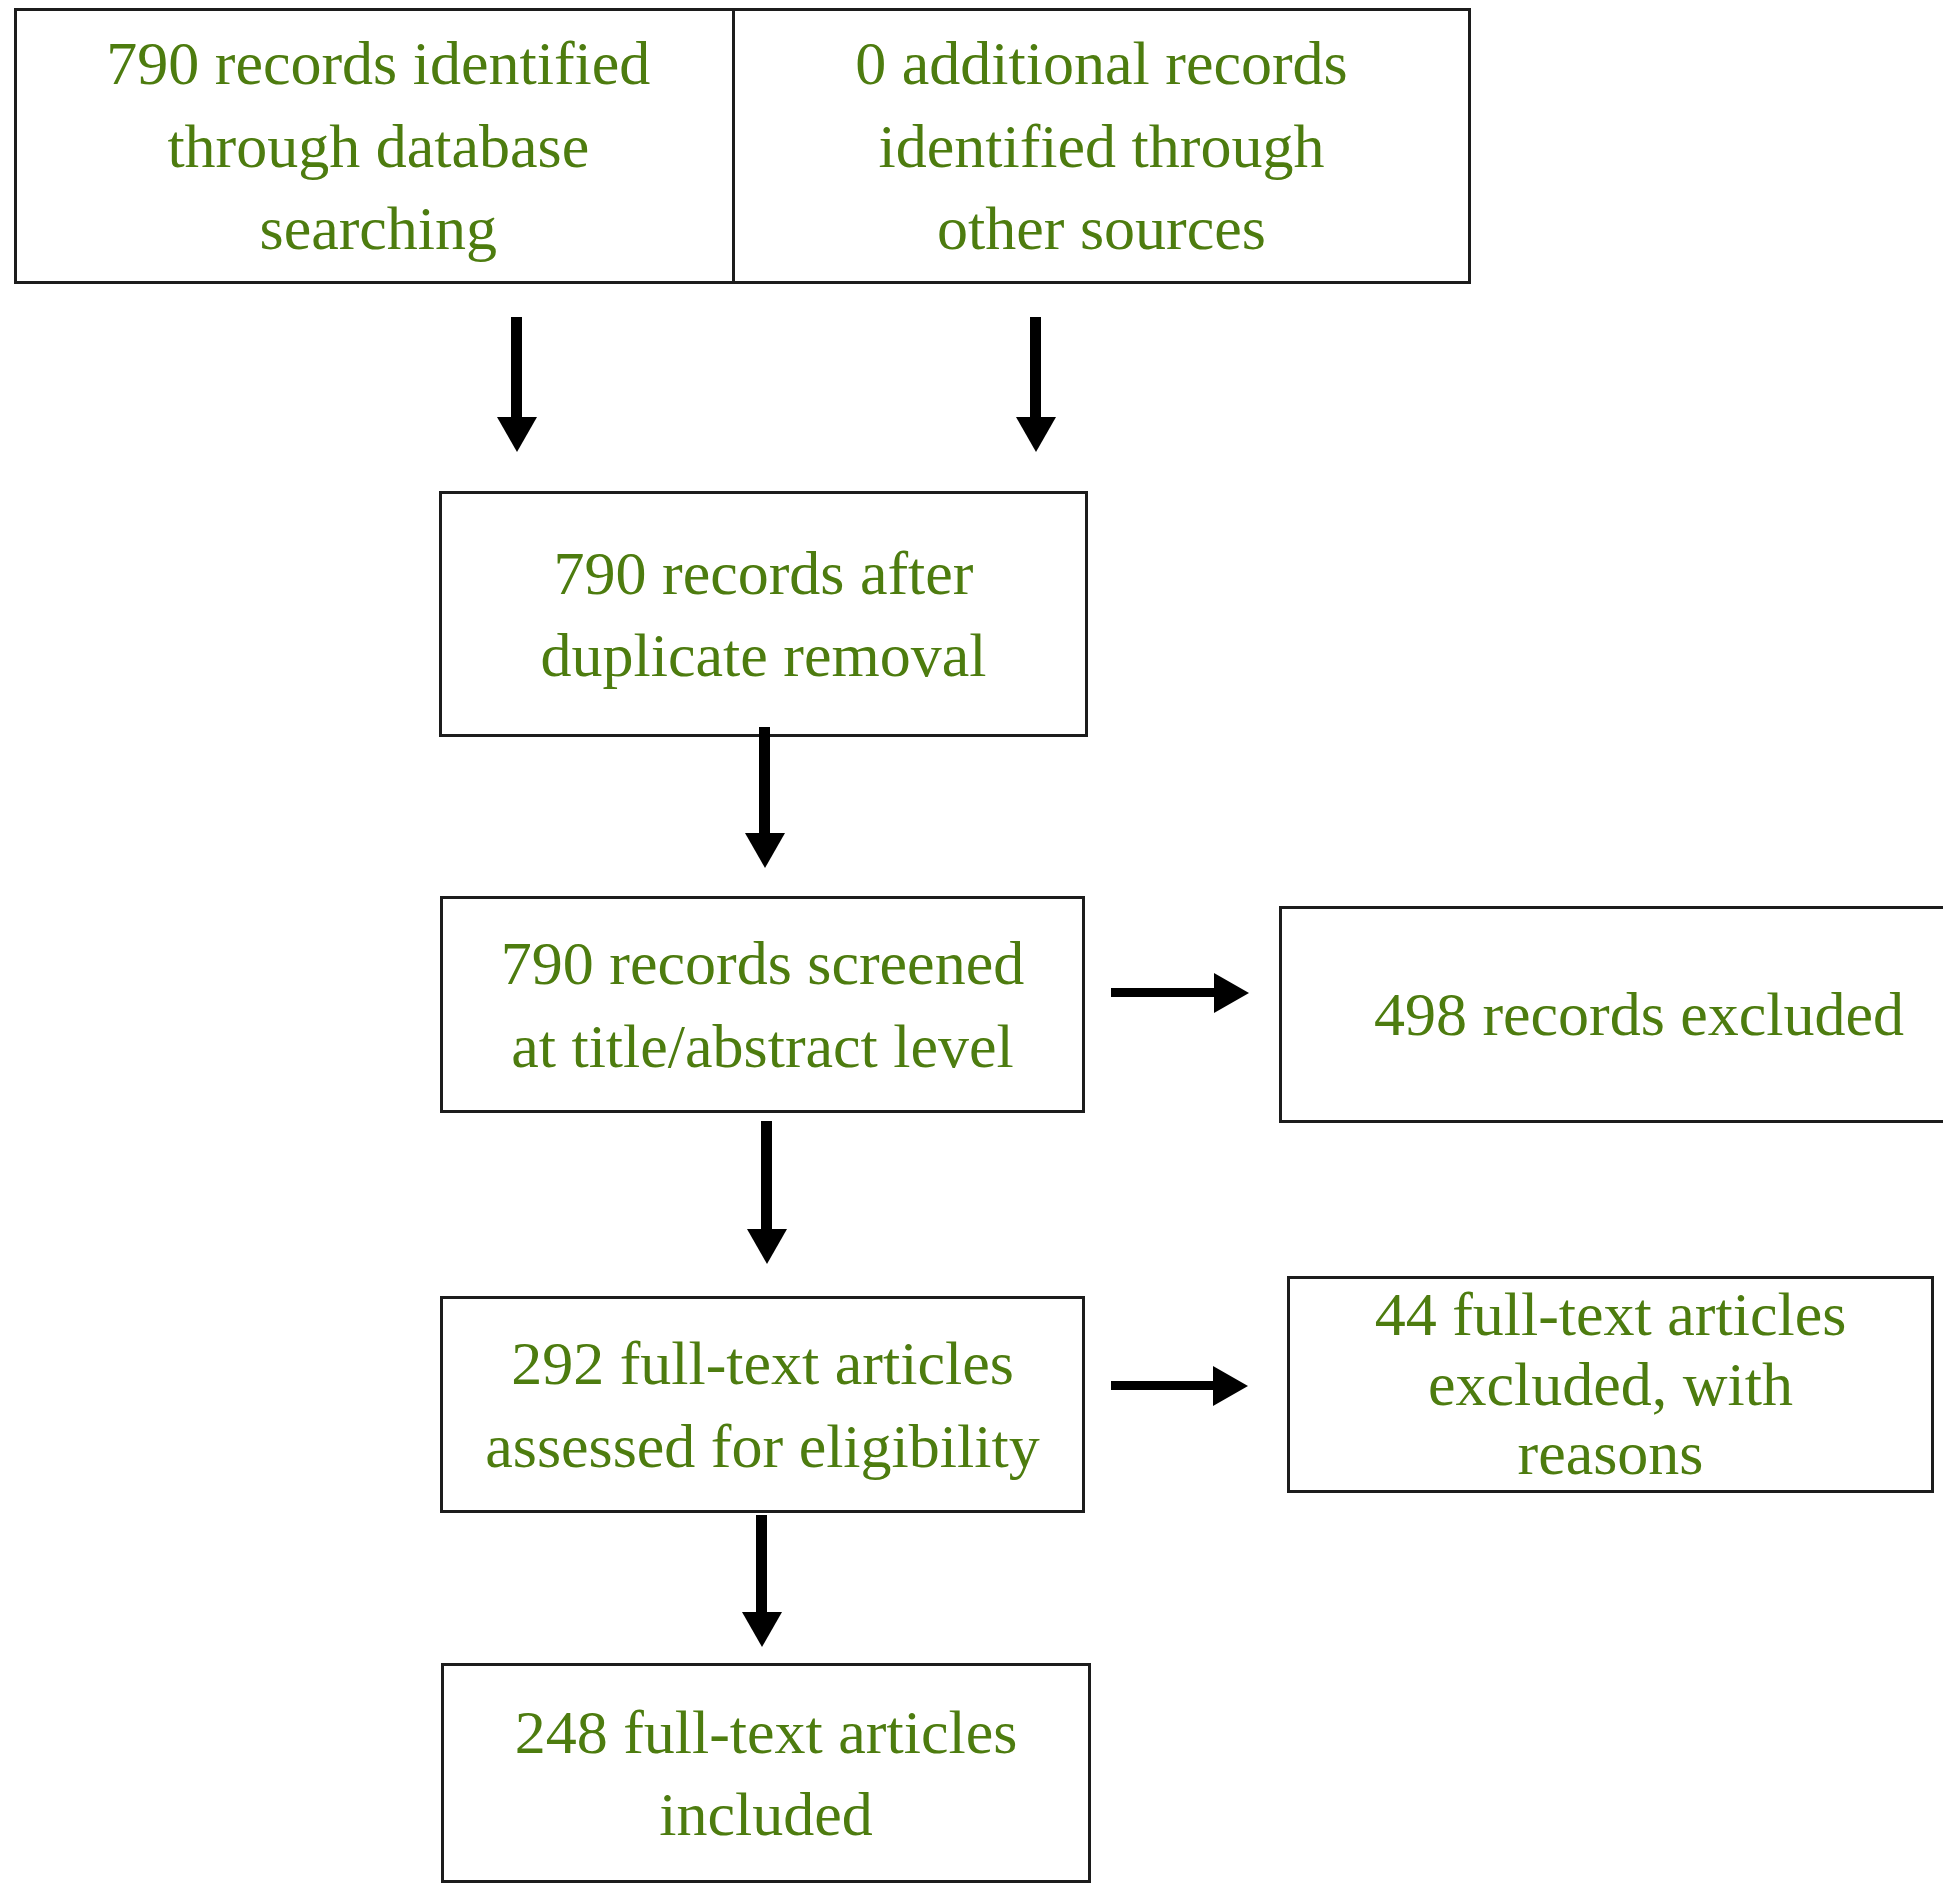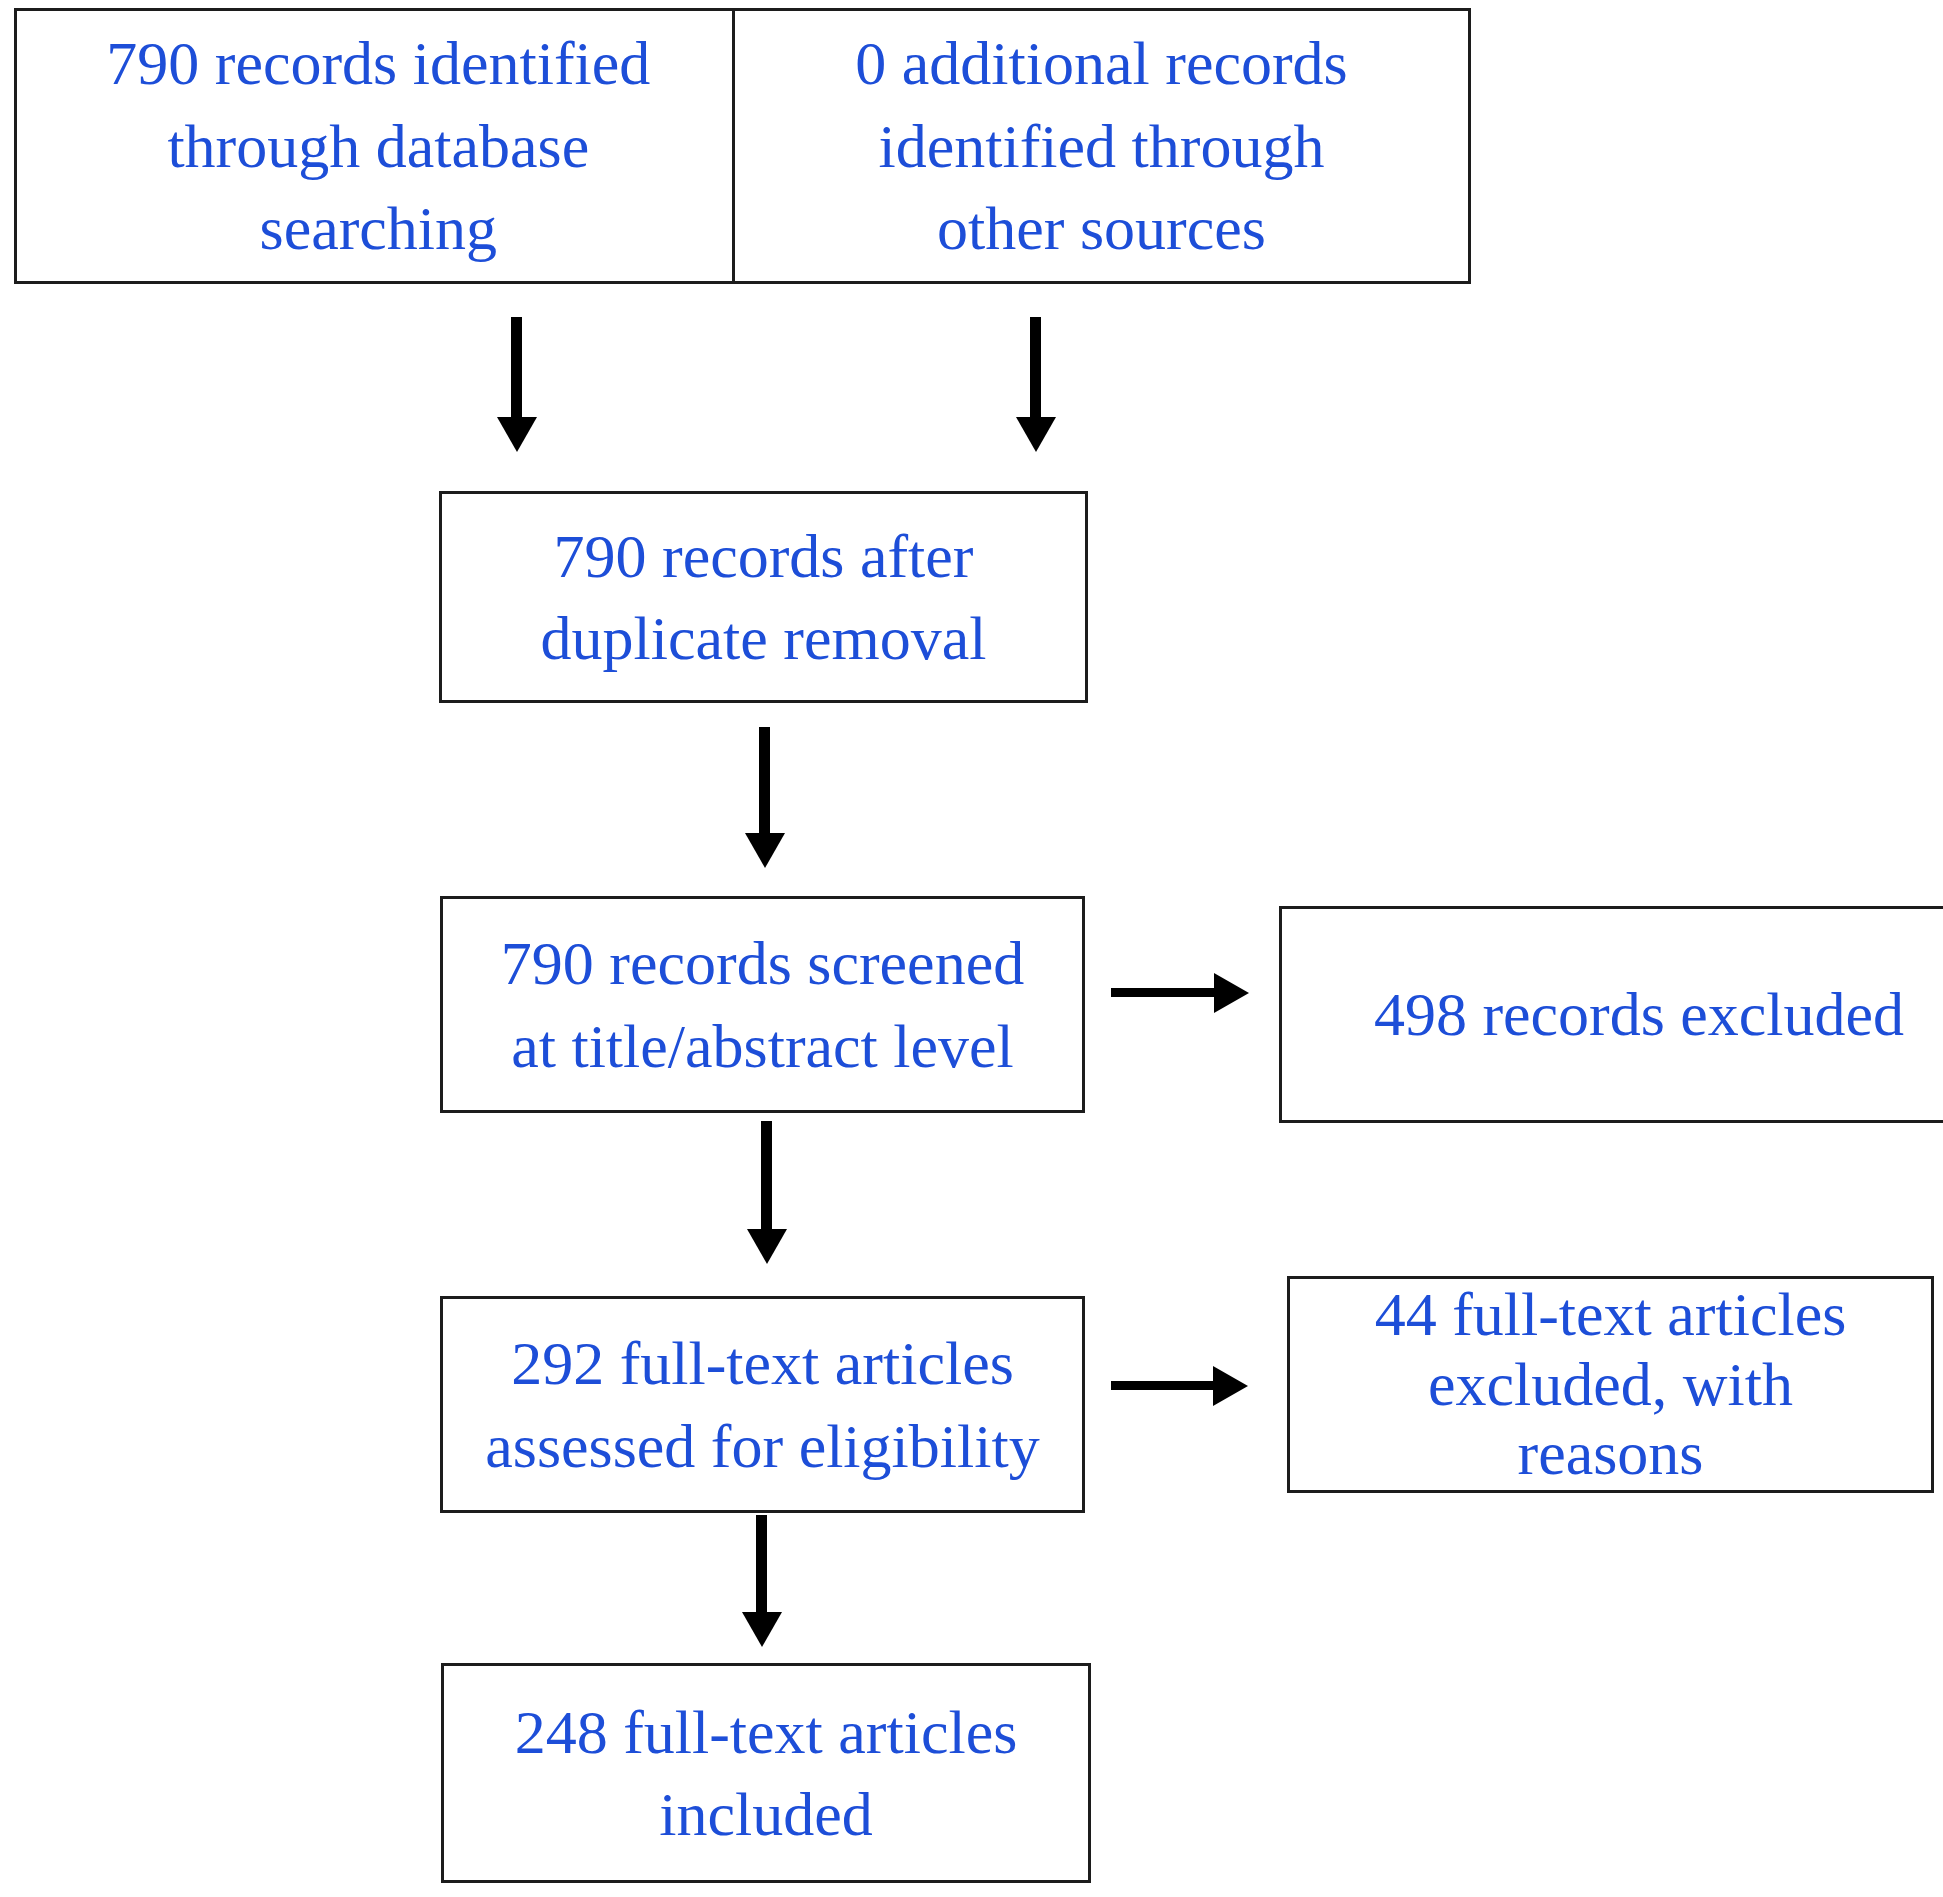--- a/index.html
+++ b/index.html
@@ -18,21 +18,21 @@
     box-sizing: border-box;
     display: flex;
     align-items: center;
     justify-content: center;
     text-align: center;
   }
   .flow-box .label {
     white-space: pre-line;
     font-size: 62px;
     line-height: 1.33;
-    color: #1d4ed8;
+    color: #4d7c0f;
     padding: 0 13.8px;
   }
   .flow-box .label.lh-tight { line-height: 1.12; }
   
   .arrow-v {
     position: absolute;
     width: 43px;
     display: flex;
     flex-direction: column;
     align-items: center;
@@ -80,21 +80,21 @@
   <div class="arrow-v" style="left:495px; top:317px; height:135px;">
     <div class="shaft"></div>
     <div class="head"></div>
   </div>
 
   <div class="arrow-v" style="left:1014px; top:317px; height:135px;">
     <div class="shaft"></div>
     <div class="head"></div>
   </div>
 
-  <div class="flow-box" style="left:439px; top:491px; width:649px; height:212px;">
+  <div class="flow-box" style="left:439px; top:491px; width:649px; height:246px;">
     <div class="label">790 records after
 duplicate removal</div>
   </div>
 
   <div class="arrow-v" style="left:743px; top:727px; height:141px;">
     <div class="shaft"></div>
     <div class="head"></div>
   </div>
 
   <div class="flow-box" style="left:440px; top:885px; width:645px; height:217px;margin-top:11px;">

